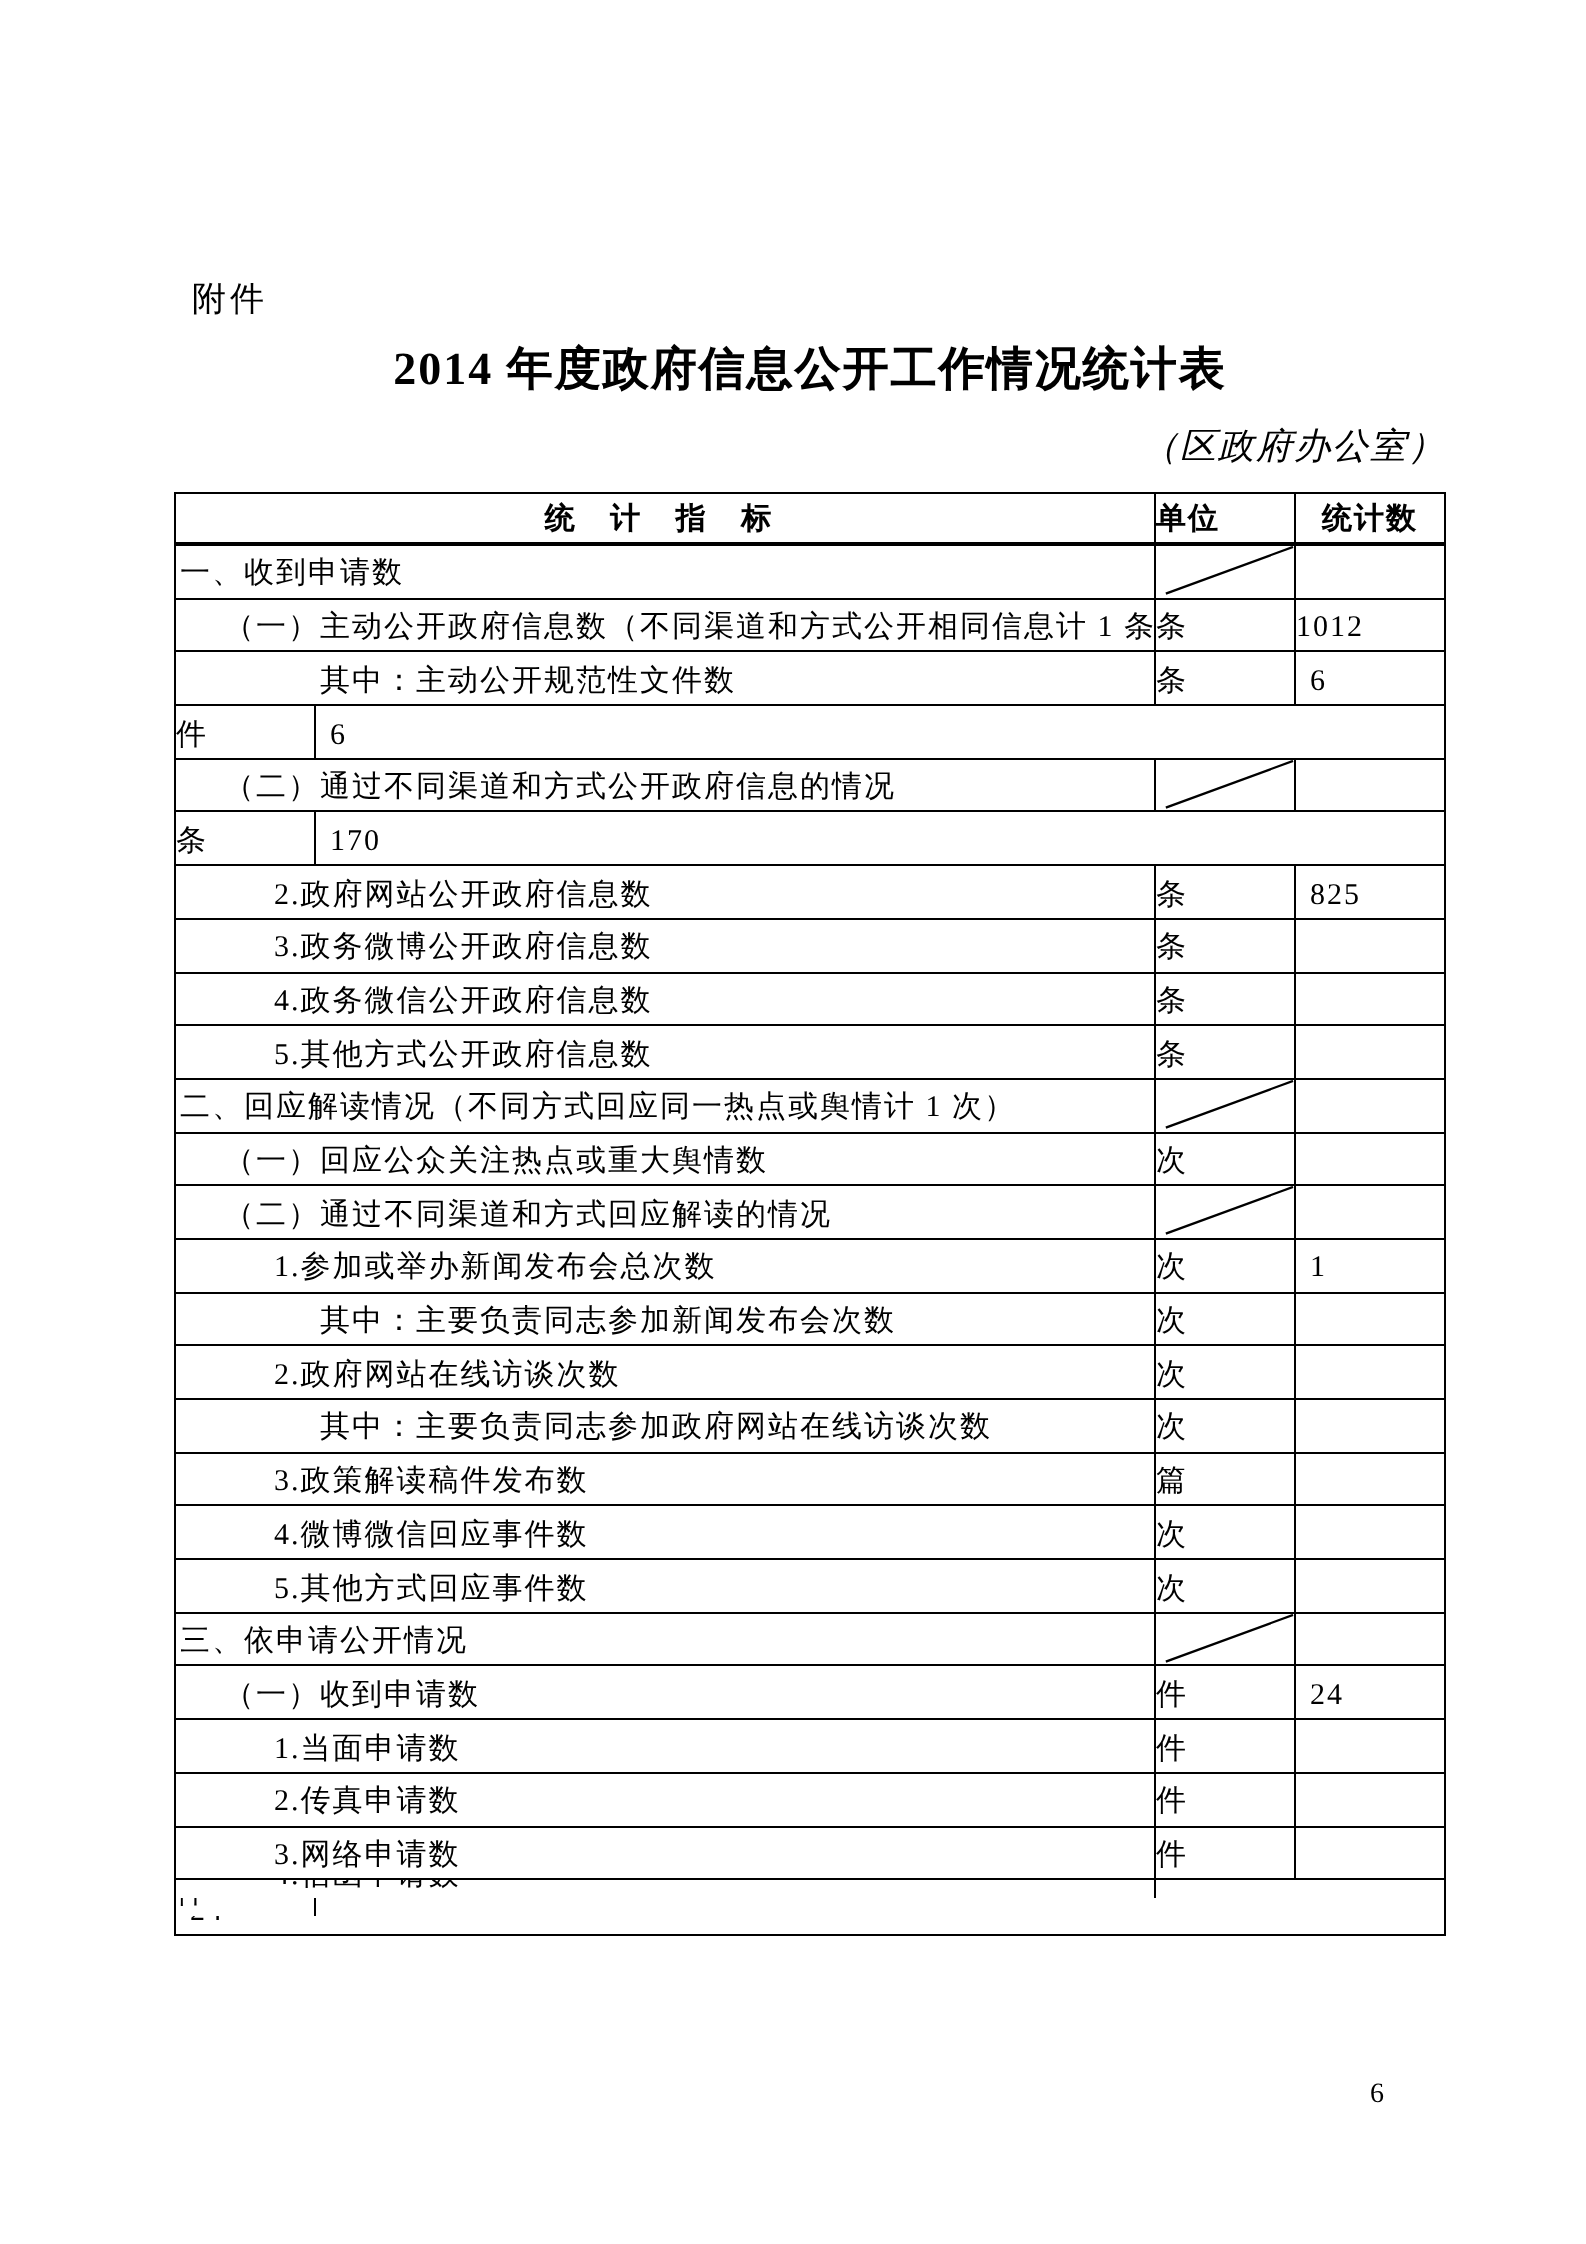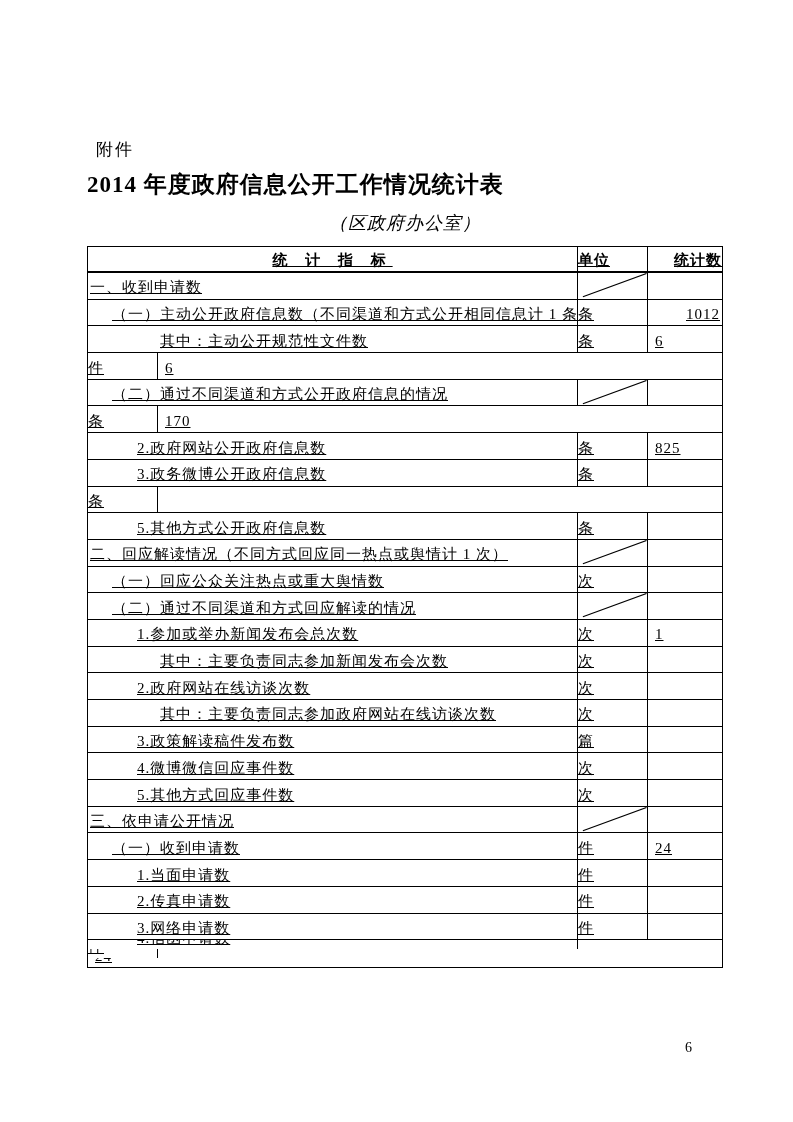--- a/index.html
+++ b/index.html
@@ -14,59 +14,59 @@
     width: 793px; height: 1122px;
     background: #ffffff;
     overflow: hidden;
   }
   .attachment {
     position: absolute; left: 96px; top: 138px;
     font-size: 17px; letter-spacing: 2px;
   }
   .doc-title {
     position: absolute; left: 87px; top: 169px; width: 636px;
+    text-align: center;
     font-size: 23px; font-weight: bold; letter-spacing: 1px;
     white-space: nowrap;
   }
   .doc-subtitle {
     position: absolute; left: 87px; top: 211px; width: 636px;
-    text-align: center;
+    text-align: right;
     font-size: 18px; font-style: italic; letter-spacing: 1px;
   }
   .stat-table {
     position: absolute; left: 87px; top: 246px; width: 636px;
     border: 1px solid #000;
     background: #fff;
   }
   .t-row {
     display: flex;
     height: 26.7px;
     border-bottom: 1px solid #000;
-    text-decoration: underline;
   }
   .t-row:last-child { border-bottom: none; flex-direction: column; }
   .t-row.header {
     height: 26px;
     border-bottom: 2px solid #000;
     font-weight: bold;
   }
   .cell {
     display: flex; align-items: flex-end;
     padding-bottom: 2px;
     font-size: 15px; line-height: 1.15; letter-spacing: 1px;
     overflow: hidden; white-space: nowrap;
   }
   .c-ind { width: 490px; border-right: 1px solid #000; }
   .c-unit { width: 70px; border-right: 1px solid #000; justify-content: flex-start; position: relative; }
   .c-val { width: 74px; padding-left: 7px; }
-  .c-val.right { justify-content: flex-end; padding-right: 2px; padding-left: 0; }
+  .c-val.right { justify-content: flex-start; padding-right: 2px; padding-left: 0; }
   .header .c-ind { justify-content: center; }
   .header .c-ind span { letter-spacing: 7px; }
   .header .c-unit span, .header .c-val span { letter-spacing: 1px; }
-  .header .c-val { justify-content: flex-end; padding-left: 0; }
+  .header .c-val { justify-content: center; padding-left: 0; }
   .indent-0 { padding-left: 2px; }
   .indent-1 { padding-left: 24px; }
   .indent-2 { padding-left: 49px; }
   .indent-3 { padding-left: 72px; }
   .indent-4 { padding-left: 117px; }
   .diag-svg {
     position: absolute; left: 0; top: 0;
     width: 100%; height: 100%;
     display: block;
   }
@@ -179,20 +179,23 @@
             <span>3.政务微博公开政府信息数</span>
           </div>
           <div class="cell c-unit">
             <span>条</span>
           </div>
           <div class="cell c-val">
             <span></span>
           </div>
         </div>
         <div class="t-row">
+          <div class="cell c-ind indent-2">
+            <span>4.政务微信公开政府信息数</span>
+          </div>
           <div class="cell c-unit">
             <span>条</span>
           </div>
           <div class="cell c-val">
             <span></span>
           </div>
         </div>
         <div class="t-row">
           <div class="cell c-ind indent-2">
             <span>5.其他方式公开政府信息数</span>

